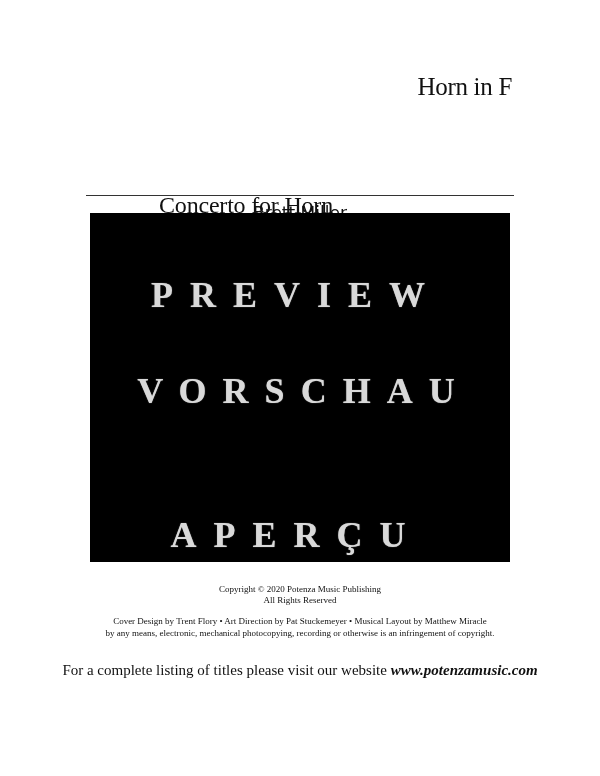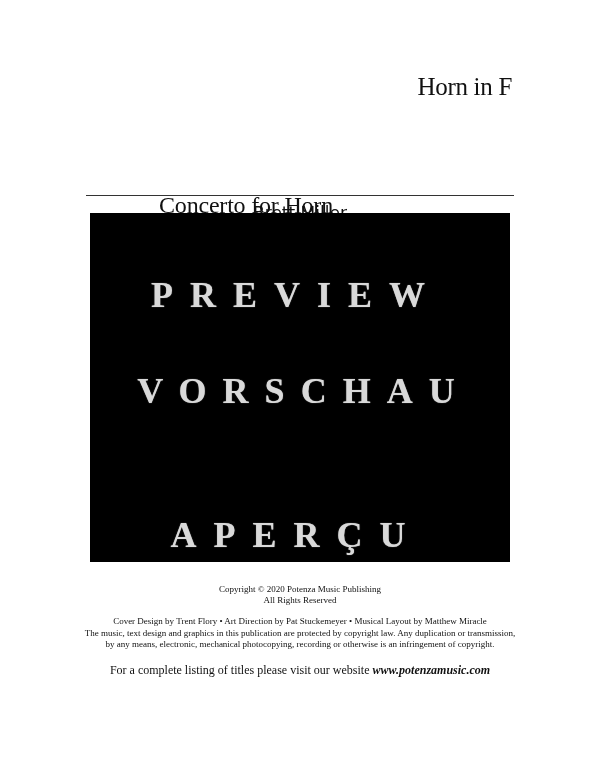--- a/index.html
+++ b/index.html
@@ -99,21 +99,21 @@
       font-size: 9px;
       line-height: 11.5px;
       color: #111;
     }
     .website-line {
       position: absolute;
       top: 662px;
       left: 0;
       width: 600px;
       text-align: center;
-      font-size: 12px;
+      font-size: 15px;
       line-height: 16px;
       color: #111;
     }
     .website-line .url {
       font-weight: bold;
       font-style: italic;
     }
     .line { display: block; white-space: nowrap; }
   </style>
 </head>
@@ -133,17 +133,16 @@
   <div class="wm wm-3">APERÇU</div>
 </div>
 
 <div class="copyright">
   <span class="line">Copyright © 2020 Potenza Music Publishing</span>
   <span class="line">All Rights Reserved</span>
 </div>
 
 <div class="credits">
   <span class="line">Cover Design by Trent Flory • Art Direction by Pat Stuckemeyer • Musical Layout by Matthew Miracle</span>
-  <span class="line">The music, text design and graphics in this publication are protected by copyright law.  Any duplication or transmission,</span>
   <span class="line">by any means, electronic, mechanical photocopying, recording or otherwise is an infringement of copyright.</span>
 </div>
 
 <div class="website-line"><span>For a complete listing of titles please visit our website </span><span class="url">www.potenzamusic.com</span></div>
 
 </body></html>

